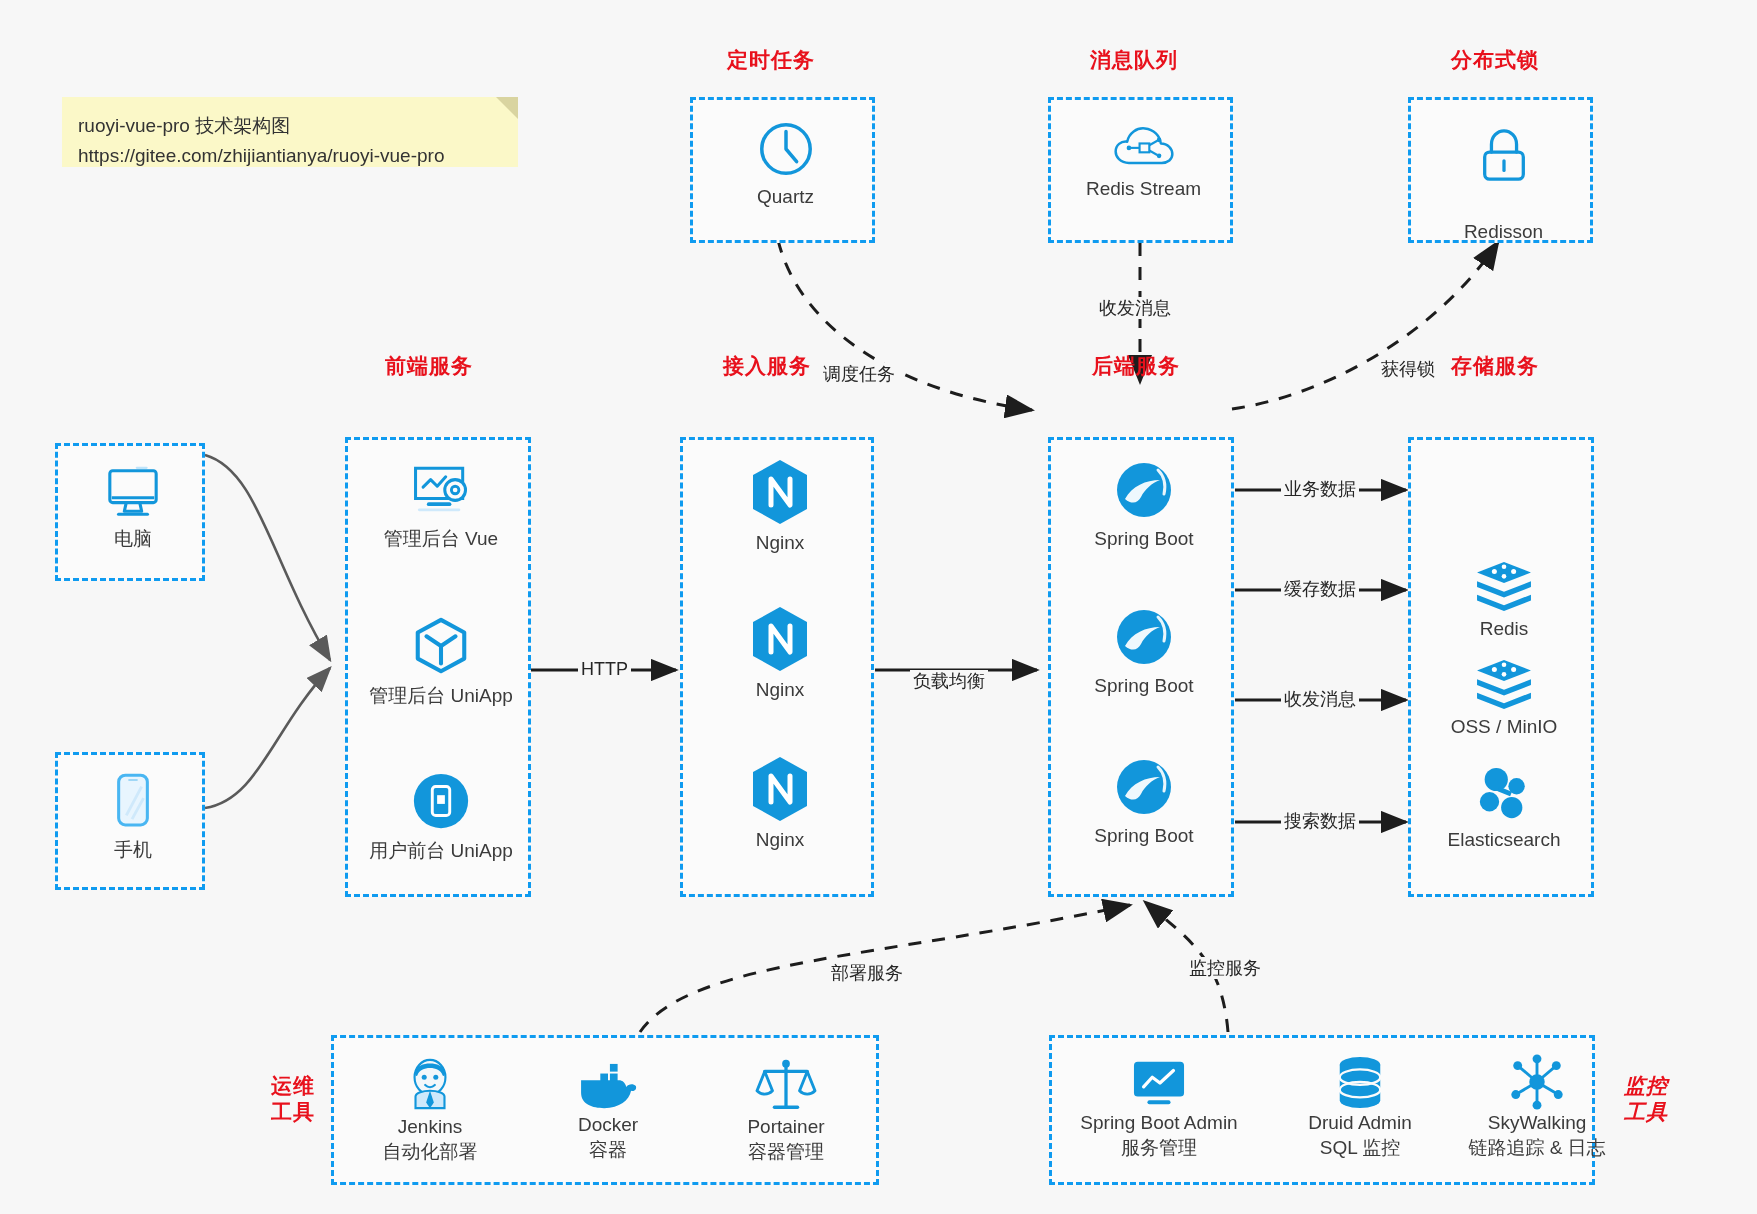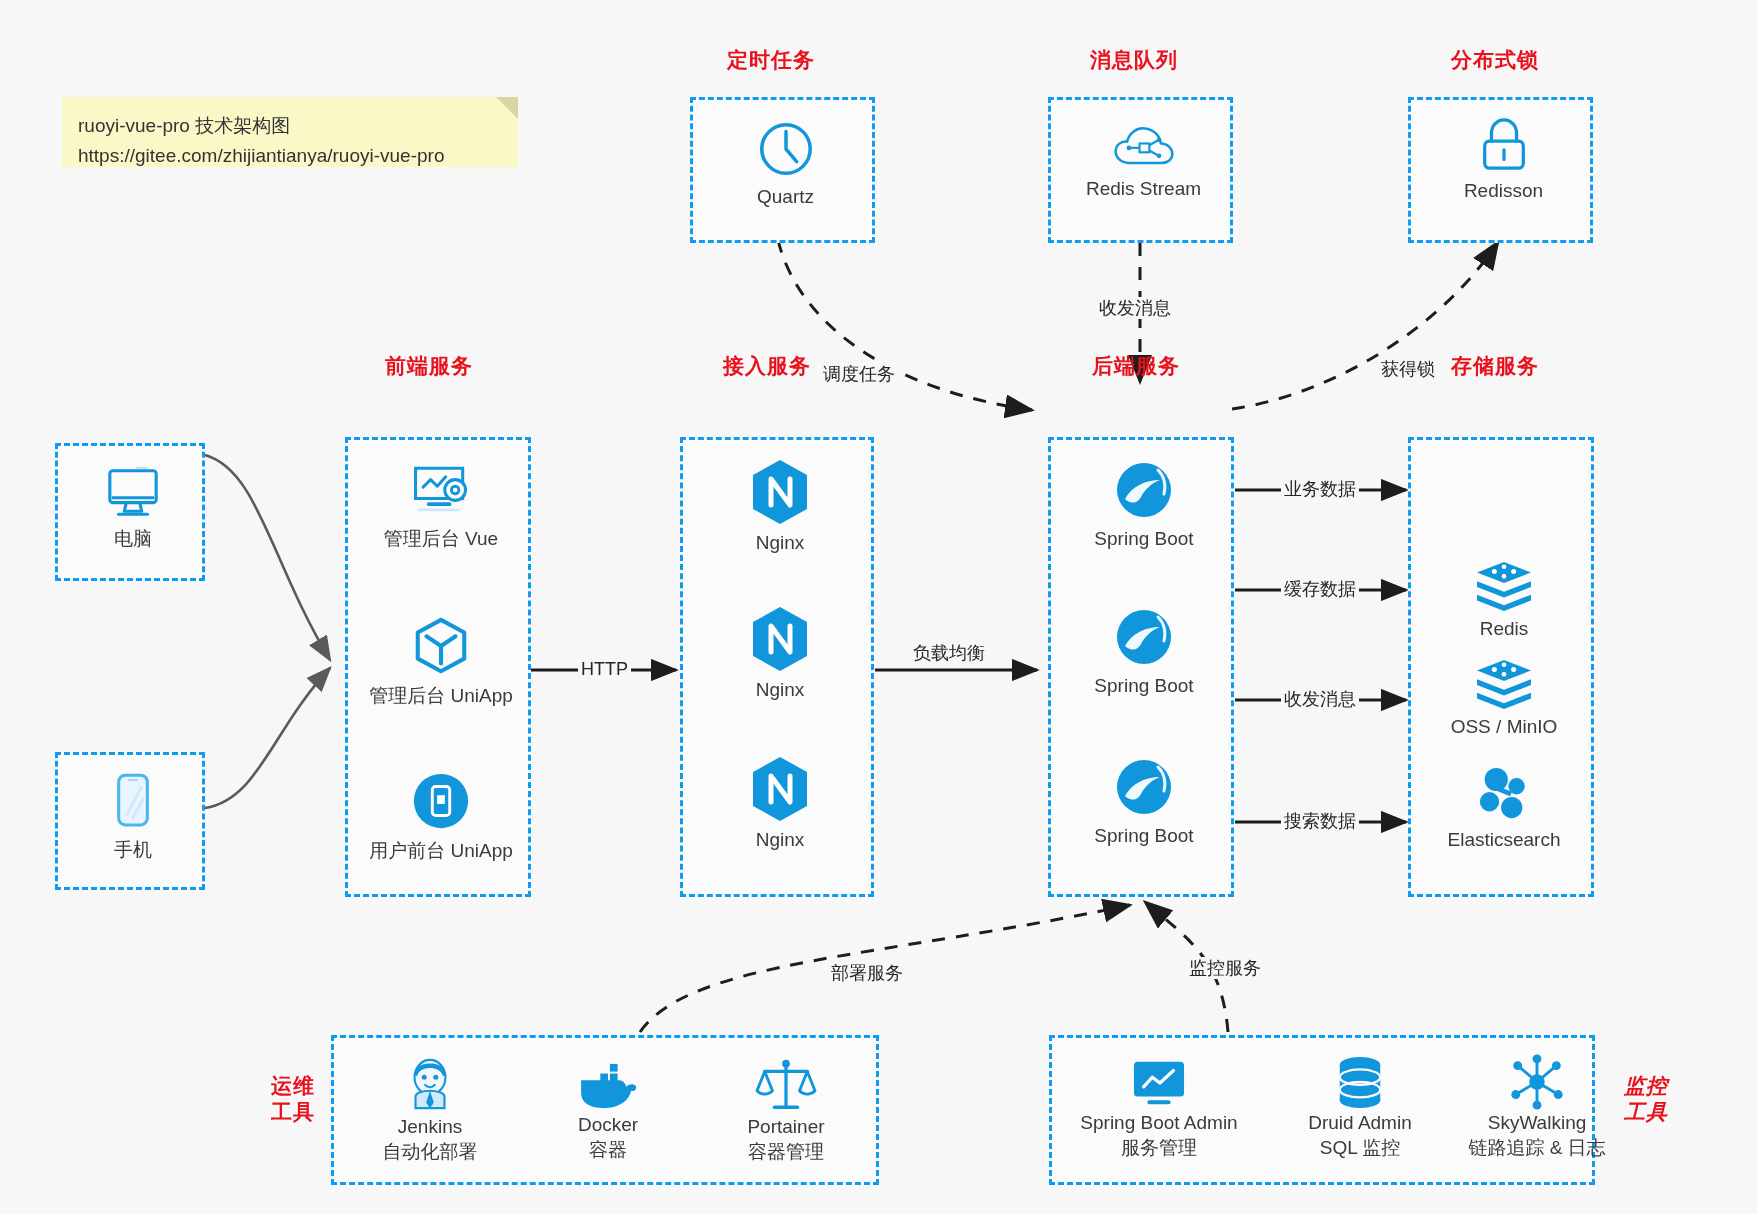--- a/index.html
+++ b/index.html
@@ -154,21 +154,21 @@
           <line x1="41" y1="30" x2="50" y2="35" stroke="#1296db" stroke-width="2.4"></line>
           <circle cx="52" cy="36" r="2.6" fill="#1296db"></circle>
         </svg>
       </span>
       <span class="cap">Redis Stream</span>
     </div>
   </div>
 
   <div class="grp-title" style="left:1451px;top:46px;">分布式锁</div>
   <div class="group" style="left:1408px;top:97px;width:185px;height:146px;">
-    <div class="node" style="left:0;top:14px;width:185px;">
+    <div class="node" style="left:0;top:25px;width:185px;gap:30px;">
       <span class="ico">
         <svg width="56" height="60" viewBox="0 0 58 62">
           <path d="M16 28 V20 C16 12 22 6 29 6 C36 6 42 12 42 20 V28" fill="none" stroke="#1296db" stroke-width="3.4" stroke-linecap="round"></path>
           <rect x="9" y="28" width="40" height="28" rx="5" fill="none" stroke="#1296db" stroke-width="3.4"></rect>
           <line x1="29" y1="37" x2="29" y2="47" stroke="#1296db" stroke-width="3.4" stroke-linecap="round"></line>
         </svg>
       </span>
       <span class="cap">Redisson</span>
     </div>
   </div>
@@ -456,21 +456,21 @@
           <circle cx="30" cy="53" r="4.6" fill="#1296db"></circle>
           <circle cx="30" cy="5" r="4.6" fill="#1296db"></circle>
         </svg>
       </span>
       <span class="cap2">SkyWalking</span>
       <span class="cap2">链路追踪 &amp; 日志</span>
     </div>
   </div>
 
   <div class="elabel" style="left:578px;top:658px;">HTTP</div>
-  <div class="elabel" style="left:910px;top:642px;">负载均衡</div>
+  <div class="elabel" style="left:910px;top:670px;">负载均衡</div>
   <div class="elabel" style="left:820px;top:363px;">调度任务</div>
   <div class="elabel" style="left:1096px;top:297px;">收发消息</div>
   <div class="elabel" style="left:1378px;top:358px;">获得锁</div>
   <div class="elabel" style="left:1281px;top:478px;">业务数据</div>
   <div class="elabel" style="left:1281px;top:578px;">缓存数据</div>
   <div class="elabel" style="left:1281px;top:688px;">收发消息</div>
   <div class="elabel" style="left:1281px;top:810px;">搜索数据</div>
   <div class="elabel" style="left:828px;top:962px;">部署服务</div>
   <div class="elabel" style="left:1186px;top:957px;">监控服务</div>
 

